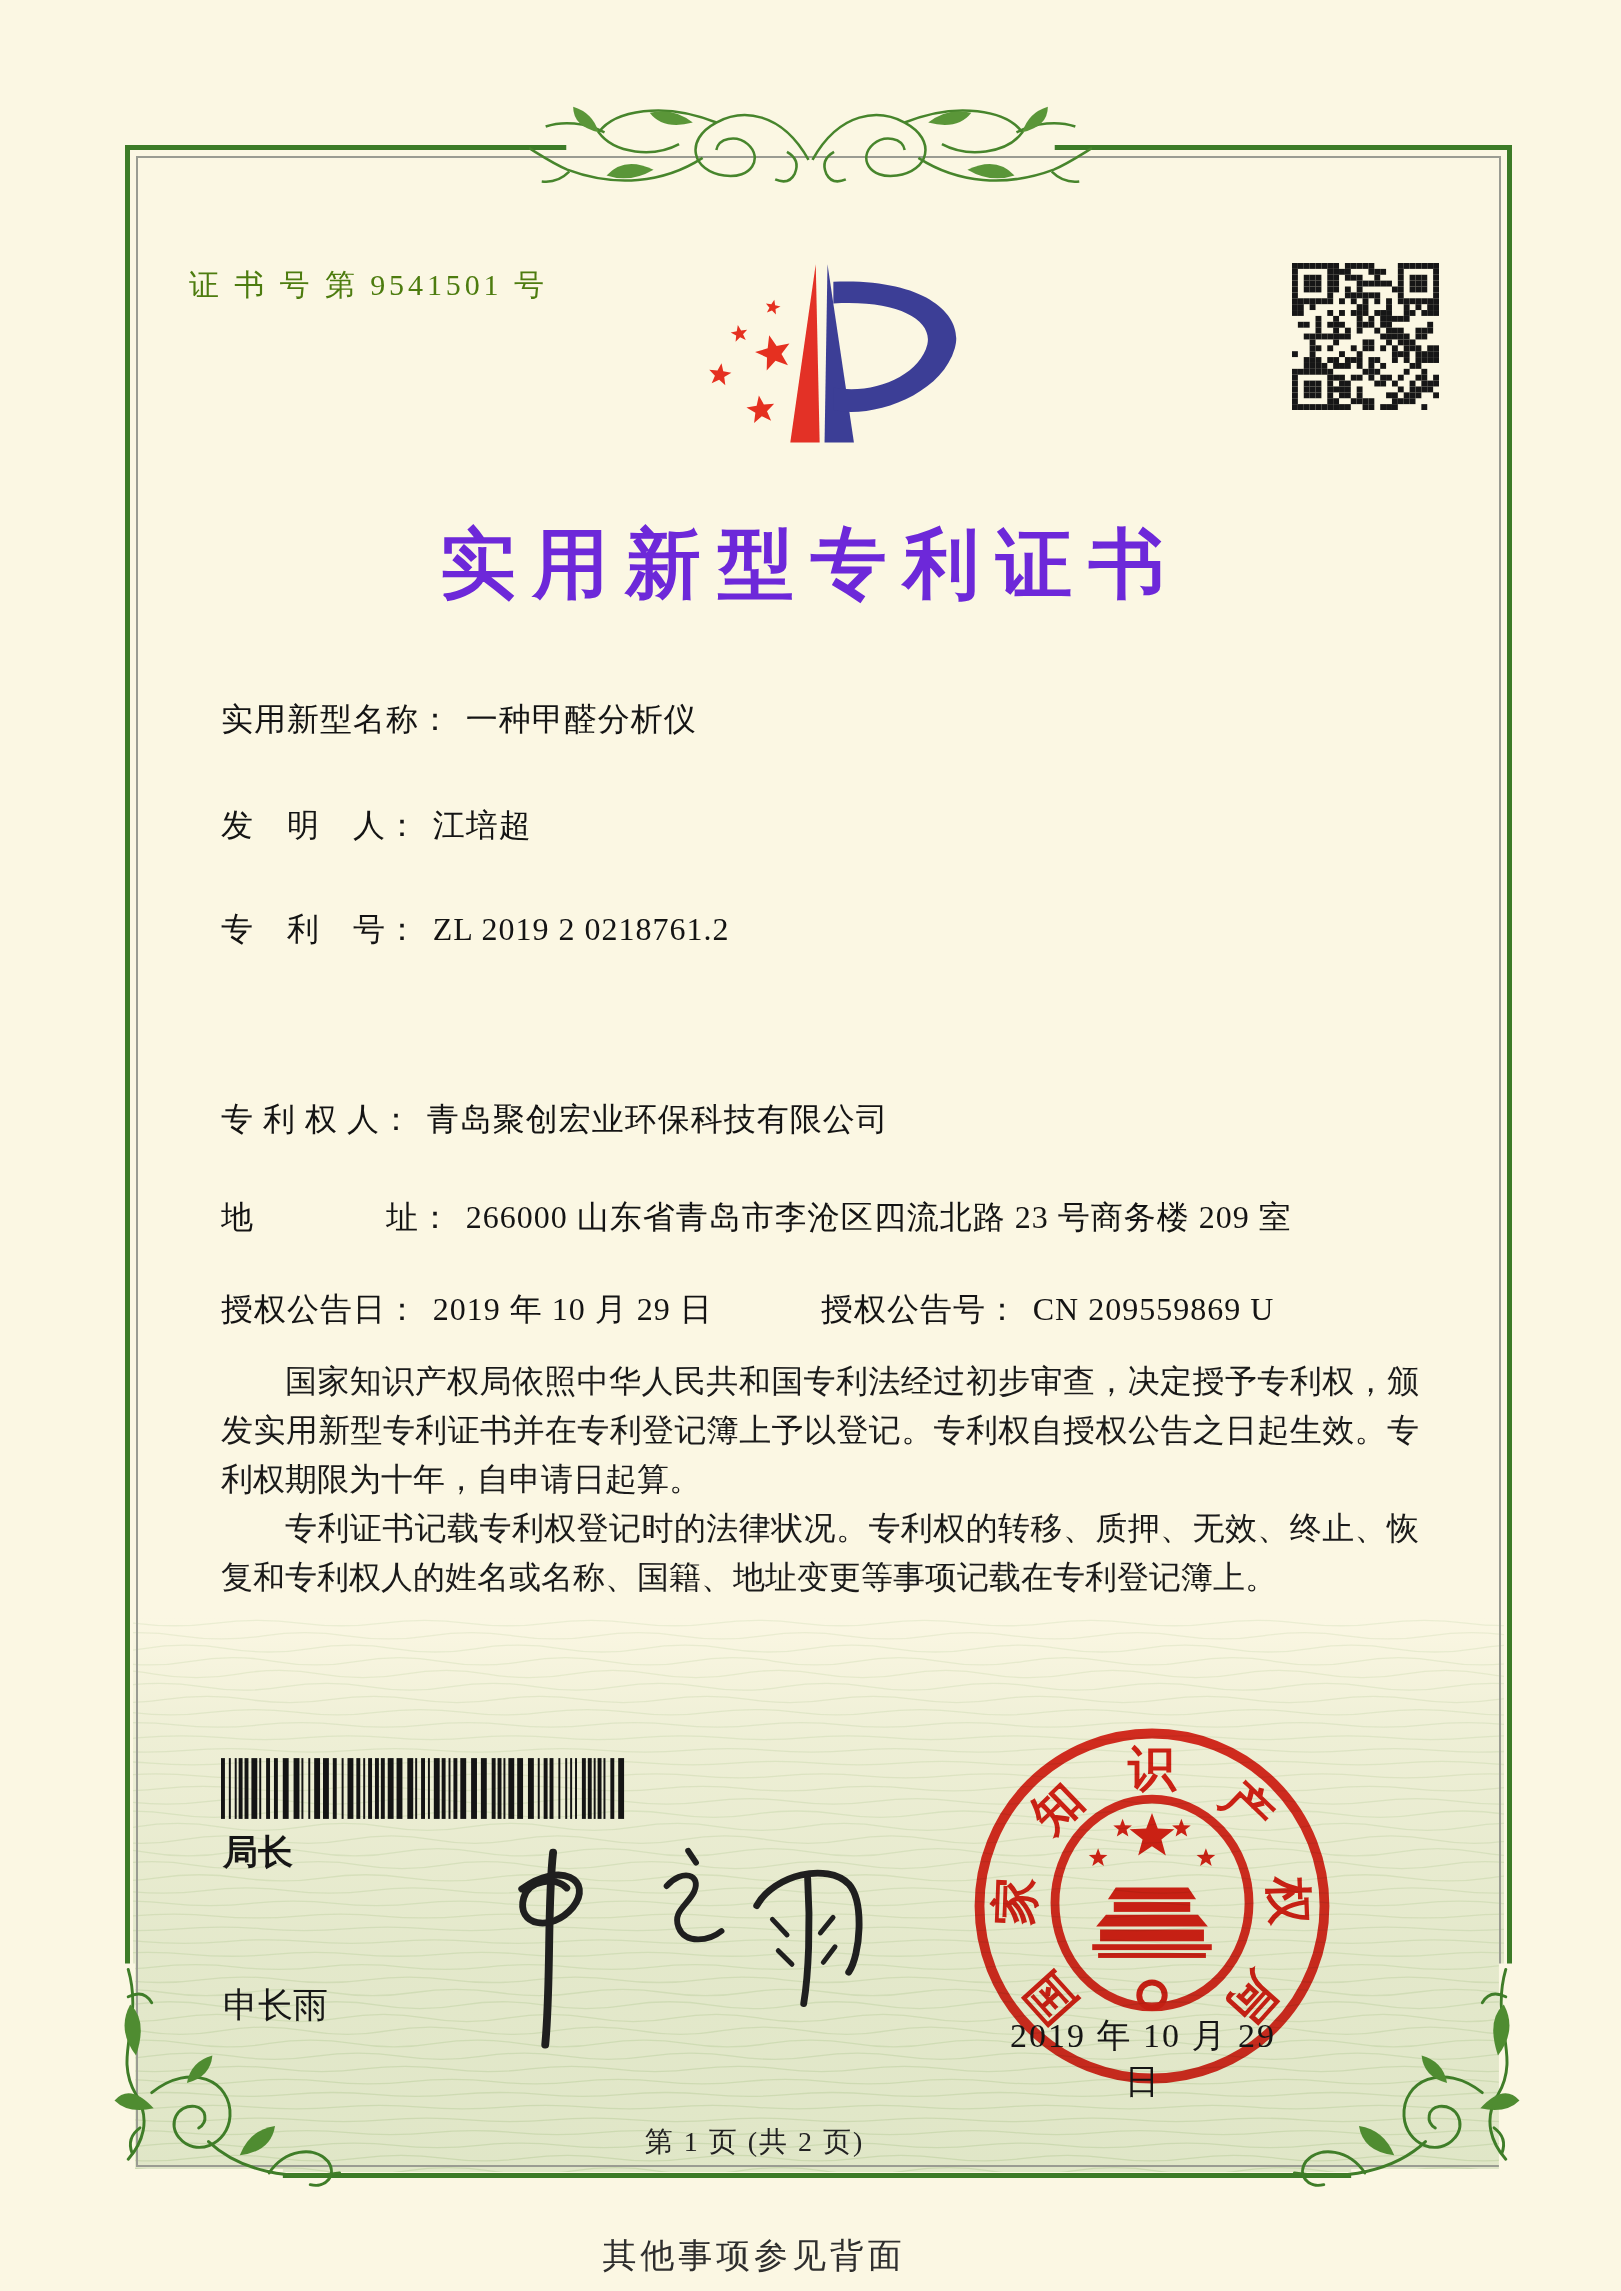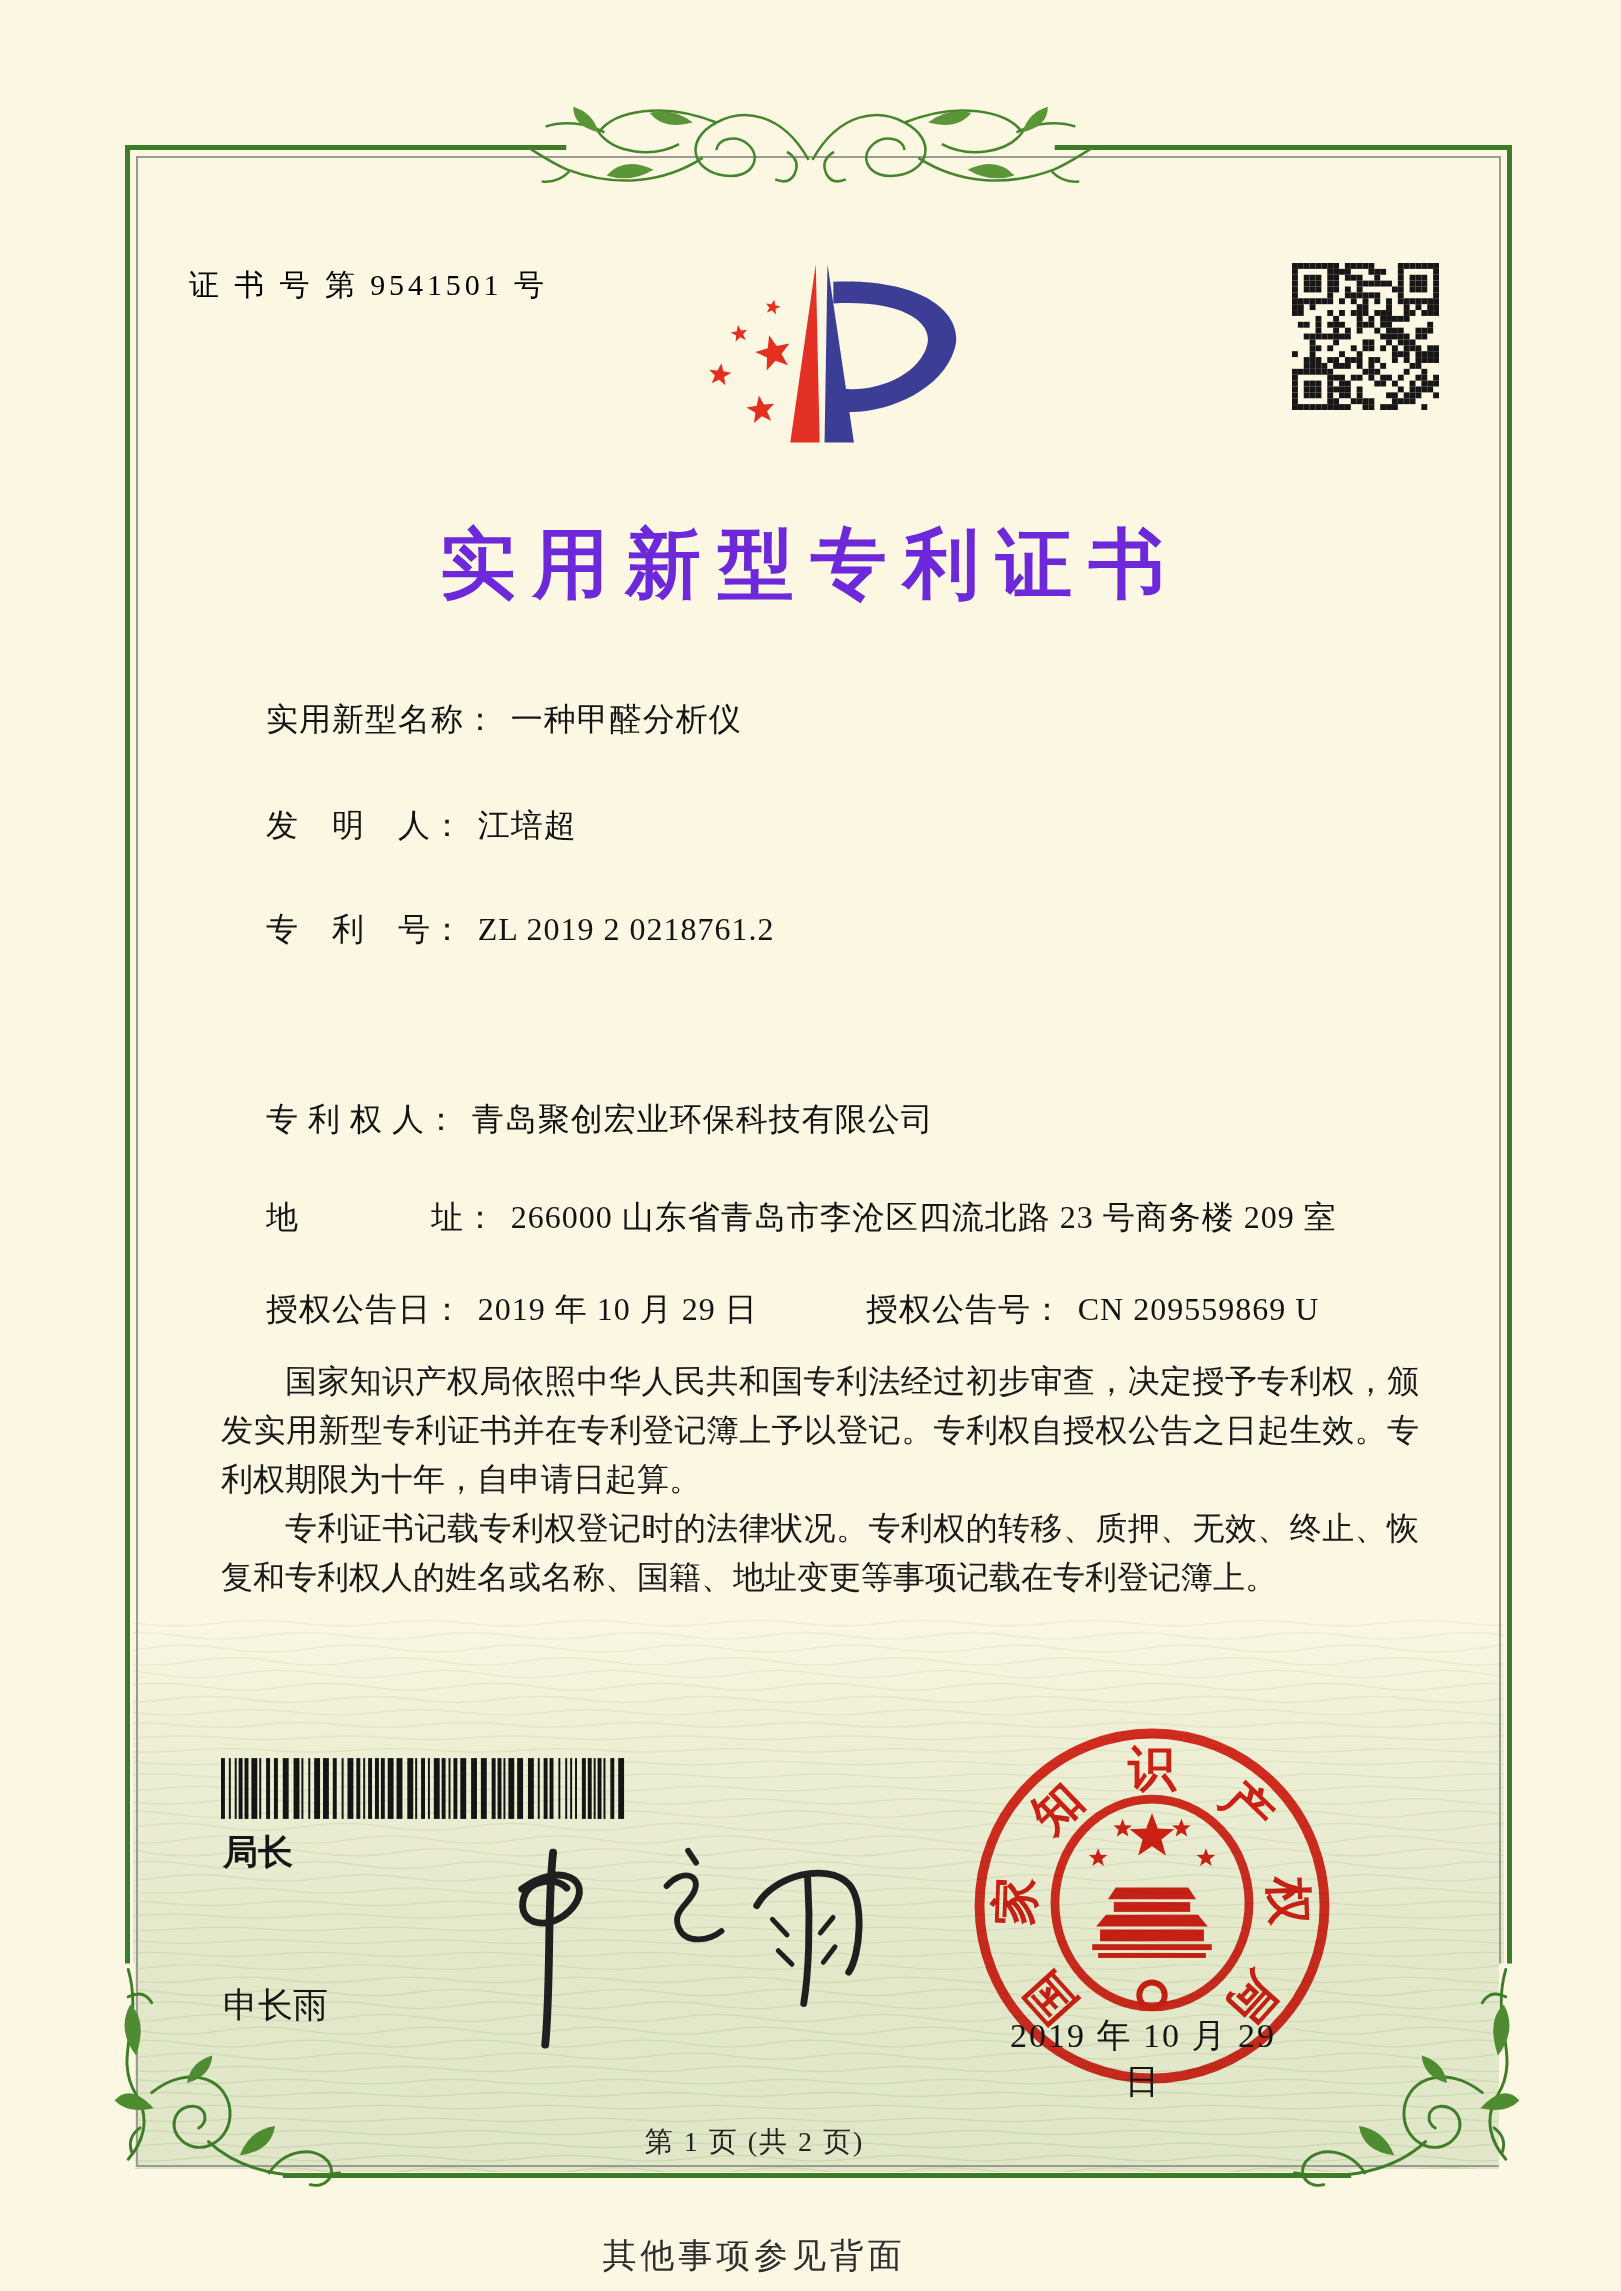--- a/index.html
+++ b/index.html
@@ -11,27 +11,27 @@
   .abs{position:absolute;}
   
   .frame{
     left:125px;top:145px;width:1387px;height:2033px;box-sizing:border-box;
     border:5.9px solid #3c7b27;z-index:2;
   }
   .frame-inner{
     position:absolute;left:5.9px;top:5.9px;right:5.9px;bottom:5.9px;
     border:2px solid #9a9c92;
   }
-  .cert-no{left:189px;top:265px;font-size:30px;letter-spacing:3.9px;color:#000000;z-index:3;}
+  .cert-no{left:189px;top:265px;font-size:30px;letter-spacing:3.9px;color:#4d7c0f;z-index:3;}
   .title{
     left:0;right:0;top:514px;text-align:center;font-size:76px;font-weight:bold;
     letter-spacing:16.7px;color:#6d28d9;z-index:3;
   }
   .field-row{left:221px;font-size:32px;color:#141414;z-index:3;white-space:nowrap;}
-  .flabel{letter-spacing:1px;margin-left:45px;}
+  .flabel{letter-spacing:1px;}
   .fvalue{margin-left:13.7px;letter-spacing:1px;}
   .body-block{left:221px;width:1198px;top:1357px;z-index:3;}
   .body-par{
     font-size:32px;line-height:49px;text-align:justify;text-indent:2em;
     color:#1a1a1a;margin:0;font-family:"Liberation Serif","DejaVu Serif",serif;
   }
   .wave-tint{
     left:133px;top:1617px;width:1371px;height:555px;z-index:1;
     background:linear-gradient(180deg,rgba(224,231,200,0) 0%,rgba(222,229,197,0.45) 22%,rgba(219,227,194,0.72) 60%,rgba(217,226,192,0.8) 100%);
   }

